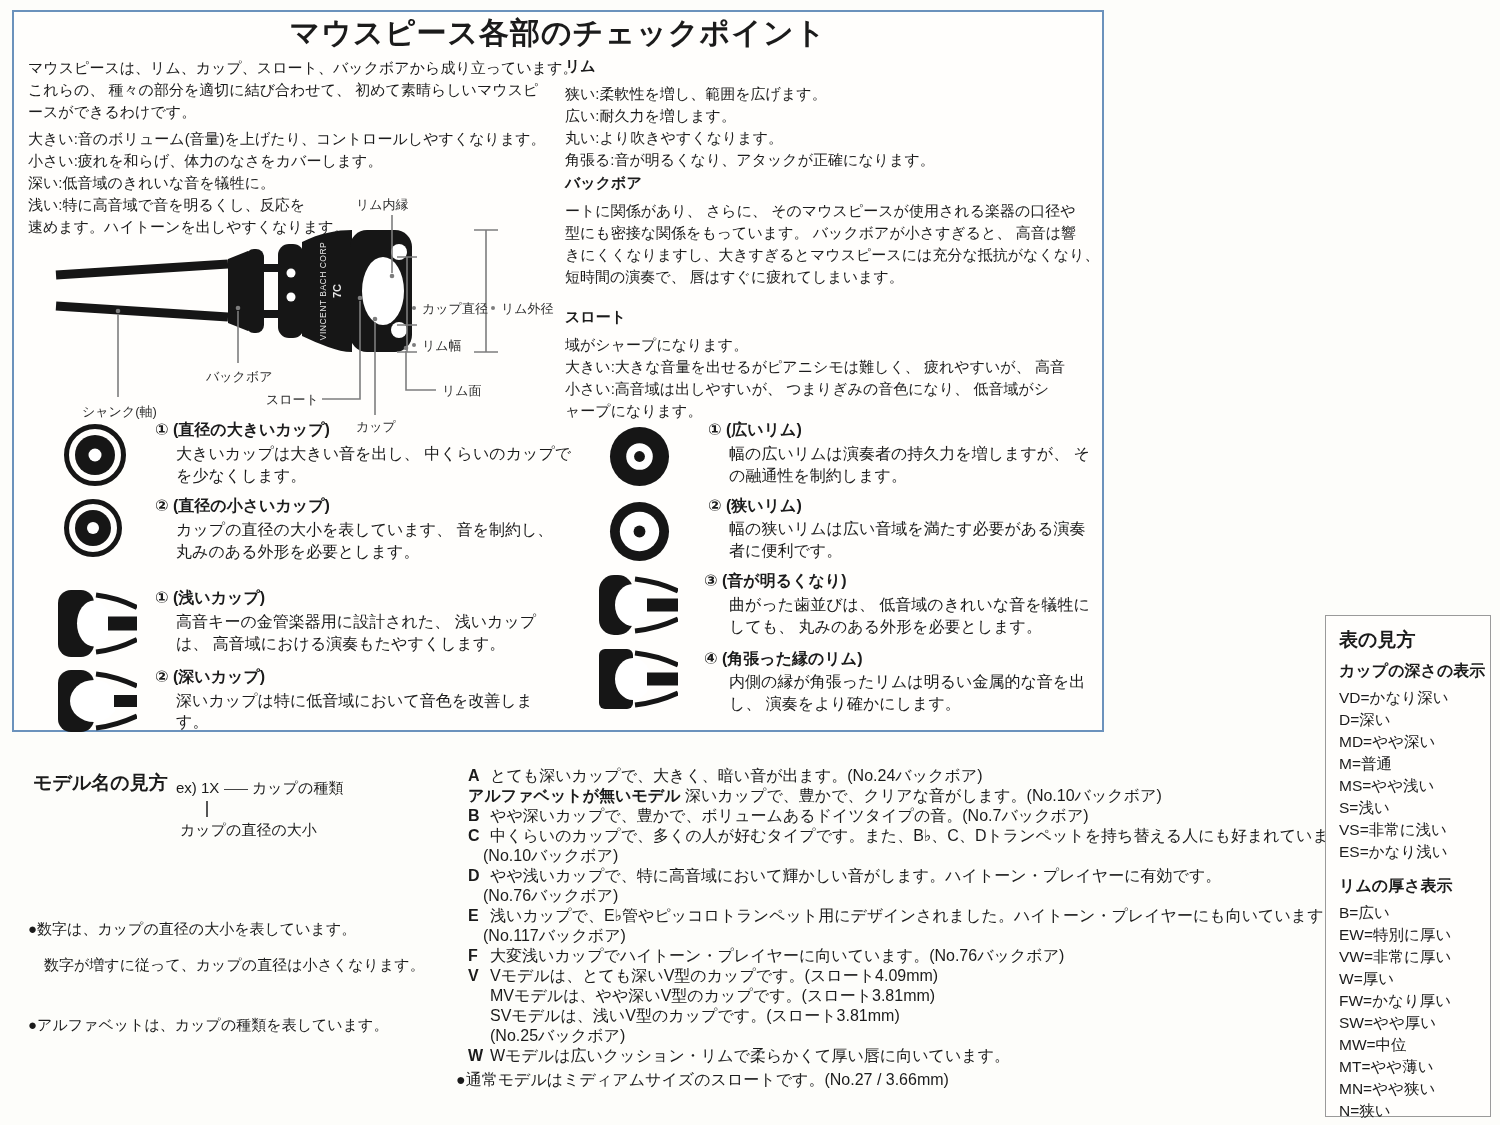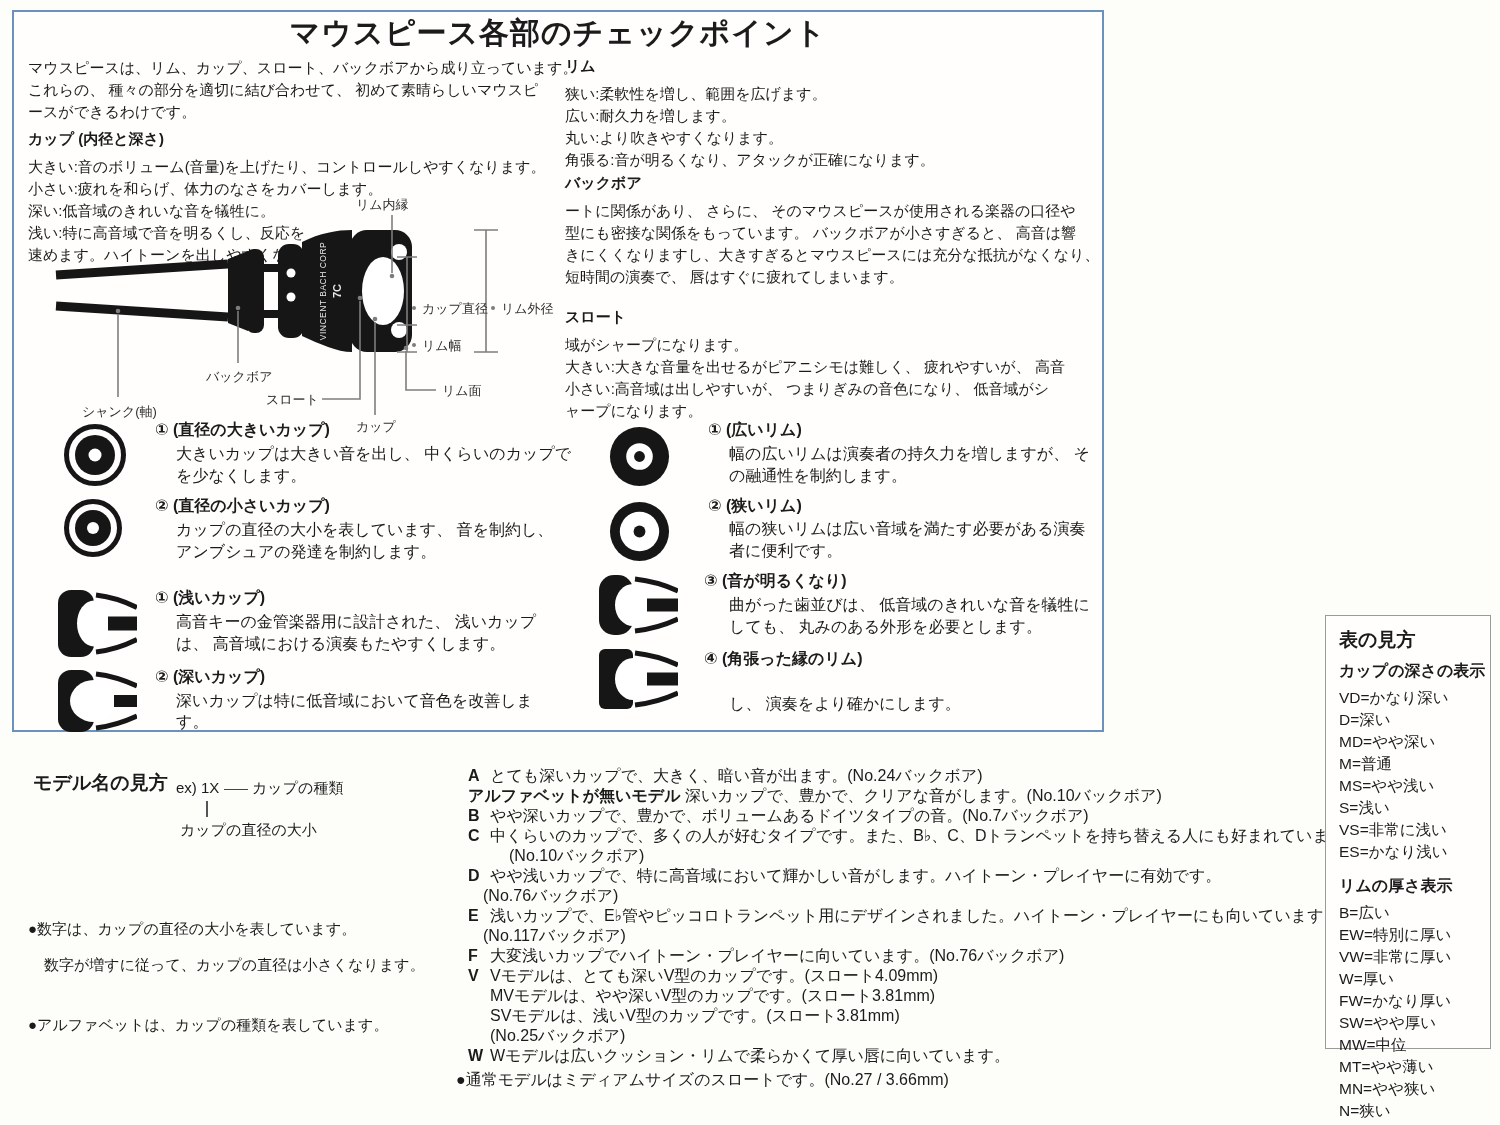--- a/index.html
+++ b/index.html
@@ -1,21 +1,21 @@
 <!DOCTYPE html>
 <html><head>
 <meta charset="utf-8">
 <style>
   html,body{margin:0;padding:0;background:#ffffff;}
   .page{position:relative;width:1500px;height:1125px;background:#fdfdfa;
         font-family:"Liberation Sans","DejaVu Sans",sans-serif;color:#1b1b1b;overflow:hidden;}
   .abs{position:absolute;}
   .main-box{position:absolute;left:12px;top:10px;width:1092px;height:722px;
             border:2px solid #6b92bc;background:#fffefc;box-sizing:border-box;}
-  .side-box{position:absolute;left:1325px;top:615px;width:166px;height:434px;
+  .side-box{position:absolute;left:1325px;top:615px;width:166px;height:502px;
             border:1.5px solid #9a9a9a;background:#fffefc;box-sizing:border-box;
             padding:12px 0 0 13px;}
   .title{position:absolute;left:12px;top:13px;width:1092px;text-align:center;
          font-size:30px;font-weight:bold;letter-spacing:1px;}
   .tblock{position:absolute;white-space:nowrap;font-size:15px;line-height:22px;}
   .tblock .hd{font-weight:bold;margin-bottom:6px;}
   .ihead{position:absolute;white-space:nowrap;font-size:16px;font-weight:bold;}
   .iline{position:absolute;white-space:nowrap;font-size:16px;}
   .mg-head{position:absolute;font-size:19px;font-weight:bold;white-space:nowrap;}
   .mg-txt{position:absolute;font-size:15px;white-space:nowrap;}
@@ -42,21 +42,20 @@
 
   <div class="title">マウスピース各部のチェックポイント</div>
 
   <div class="tblock" style="left:28px;top:57px;">
     <div>マウスピースは、リム、カップ、スロート、バックボアから成り立っています。</div>
     <div>これらの、 種々の部分を適切に結び合わせて、 初めて素晴らしいマウスピ</div>
     <div>ースができるわけです。</div>
   </div>
 
   <div class="tblock" style="left:28px;top:128px;">
-    <div class="hd">カップ (内径と深さ)</div>
     <div>大きい:音のボリューム(音量)を上げたり、コントロールしやすくなります。</div>
     <div>小さい:疲れを和らげ、体力のなさをカバーします。</div>
     <div>深い:低音域のきれいな音を犠牲に。</div>
     <div>浅い:特に高音域で音を明るくし、反応を</div>
     <div>速めます。ハイトーンを出しやすくなります。</div>
   </div>
 
   <div class="tblock" style="left:565px;top:55px;">
     <div class="hd">リム</div>
     <div>狭い:柔軟性を増し、範囲を広げます。</div>
@@ -144,21 +143,21 @@
   <div class="iline" style="left:176px;top:444px;">大きいカップは大きい音を出し、 中くらいのカップで</div>
   <div class="iline" style="left:176px;top:466px;">を少なくします。</div>
 
   <svg class="icon" style="left:63px;top:498px;" width="60" height="60" viewBox="0 0 60 60">
     <circle cx="30" cy="30" r="26.5" fill="none" stroke="#161616" stroke-width="5"></circle>
     <circle cx="30" cy="30" r="18" fill="#161616"></circle>
       <circle cx="30" cy="30" r="6" fill="#ffffff"></circle>
   </svg>
   <div class="ihead" style="left:155px;top:496px;">② (直径の小さいカップ)</div>
   <div class="iline" style="left:176px;top:520px;">カップの直径の大小を表しています、 音を制約し、</div>
-  <div class="iline" style="left:176px;top:542px;">アンブシュアの発達を制約します。</div>
+  <div class="iline" style="left:176px;top:542px;">丸みのある外形を必要とします。</div>
 
   <svg class="icon" style="left:58px;top:590px;" width="79" height="67" viewBox="0 0 79 67">
     <rect x="0" y="0" width="36" height="67" rx="13" fill="#161616"></rect>
     <ellipse cx="36" cy="33.5" rx="17" ry="23" fill="#ffffff"></ellipse>
     <rect x="50" y="26.5" width="29" height="14" fill="#161616"></rect>
     <path d="M38,5 C55,7 66,11 79,17.5" stroke="#161616" stroke-width="5" fill="none"></path>
     <path d="M38,62 C55,60 66,56 79,49.5" stroke="#161616" stroke-width="5" fill="none"></path>
   </svg>
   <div class="ihead" style="left:155px;top:588px;">① (浅いカップ)</div>
   <div class="iline" style="left:176px;top:634px;">は、 高音域における演奏もたやすくします。</div>
@@ -205,37 +204,38 @@
   <div class="iline" style="left:729px;top:617px;">しても、 丸みのある外形を必要とします。</div>
 
   <svg class="icon" style="left:599px;top:647px;" width="79" height="64" viewBox="0 0 79 64">
     <rect x="0" y="2" width="34" height="60" rx="6" fill="#161616"></rect>
     <ellipse cx="34" cy="32" rx="18" ry="21" fill="#ffffff"></ellipse>
     <rect x="48" y="25.5" width="31" height="13" fill="#161616"></rect>
     <path d="M36,6 C54,8 66,12 79,18" stroke="#161616" stroke-width="5" fill="none"></path>
     <path d="M36,58 C54,56 66,52 79,46" stroke="#161616" stroke-width="5" fill="none"></path>
   </svg>
   <div class="ihead" style="left:704px;top:649px;">④ (角張った縁のリム)</div>
+  <div class="iline" style="left:729px;top:672px;">内側の縁が角張ったリムは明るい金属的な音を出</div>
   <div class="iline" style="left:729px;top:694px;">し、 演奏をより確かにします。</div>
 
   <div class="mg-head" style="left:33px;top:770px;">モデル名の見方</div>
   <div class="mg-txt" style="left:176px;top:779px;">ex) 1X</div>
   <div class="mg-dash" style="left:224px;top:789px;"></div>
   <div class="mg-txt" style="left:252px;top:779px;">カップの種類</div>
   <div class="mg-bar" style="left:206px;top:801px;"></div>
   <div class="mg-txt" style="left:180px;top:821px;">カップの直径の大小</div>
   <div class="bullet" style="left:28px;top:920px;">●数字は、カップの直径の大小を表しています。</div>
   <div class="bullet" style="left:44px;top:956px;">数字が増すに従って、カップの直径は小さくなります。</div>
   <div class="bullet" style="left:28px;top:1016px;">●アルファベットは、カップの種類を表しています。</div>
 
   <div class="arow" style="top:766px;"><span class="lt">A</span><span class="bd"></span><span>とても深いカップで、大きく、暗い音が出ます。(No.24バックボア)</span></div>
   <div class="arow" style="top:786px;"><span class="bd">アルファベットが無いモデル</span><span> 深いカップで、豊かで、クリアな音がします。(No.10バックボア)</span></div>
   <div class="arow" style="top:806px;"><span class="lt">B</span><span>やや深いカップで、豊かで、ボリュームあるドイツタイプの音。(No.7バックボア)</span></div>
   <div class="arow" style="top:826px;"><span class="lt">C</span><span>中くらいのカップで、多くの人が好むタイプです。また、B♭、C、Dトランペットを持ち替える人にも好まれています。</span></div>
-  <div class="arow" style="top:846px;left:483px;margin-left:26px;"><span>(No.10バックボア)</span></div>
+  <div class="arow" style="top:846px;left:483px;"><span>(No.10バックボア)</span></div>
   <div class="arow" style="top:866px;"><span class="lt">D</span><span>やや浅いカップで、特に高音域において輝かしい音がします。ハイトーン・プレイヤーに有効です。</span></div>
   <div class="arow" style="top:886px;left:483px;"><span>(No.76バックボア)</span></div>
   <div class="arow" style="top:906px;"><span class="lt">E</span><span>浅いカップで、E♭管やピッコロトランペット用にデザインされました。ハイトーン・プレイヤーにも向いています。</span></div>
   <div class="arow" style="top:926px;left:483px;"><span>(No.117バックボア)</span></div>
   <div class="arow" style="top:946px;"><span class="lt">F</span><span>大変浅いカップでハイトーン・プレイヤーに向いています。(No.76バックボア)</span></div>
   <div class="arow" style="top:966px;"><span class="lt">V</span><span>Vモデルは、とても深いV型のカップです。(スロート4.09mm)</span></div>
   <div class="arow" style="top:986px;left:490px;"><span>MVモデルは、やや深いV型のカップです。(スロート3.81mm)</span></div>
   <div class="arow" style="top:1006px;left:490px;"><span>SVモデルは、浅いV型のカップです。(スロート3.81mm)</span></div>
   <div class="arow" style="top:1026px;left:490px;"><span>(No.25バックボア)</span></div>
   <div class="arow" style="top:1046px;"><span class="lt">W</span><span>Wモデルは広いクッション・リムで柔らかくて厚い唇に向いています。</span></div>

